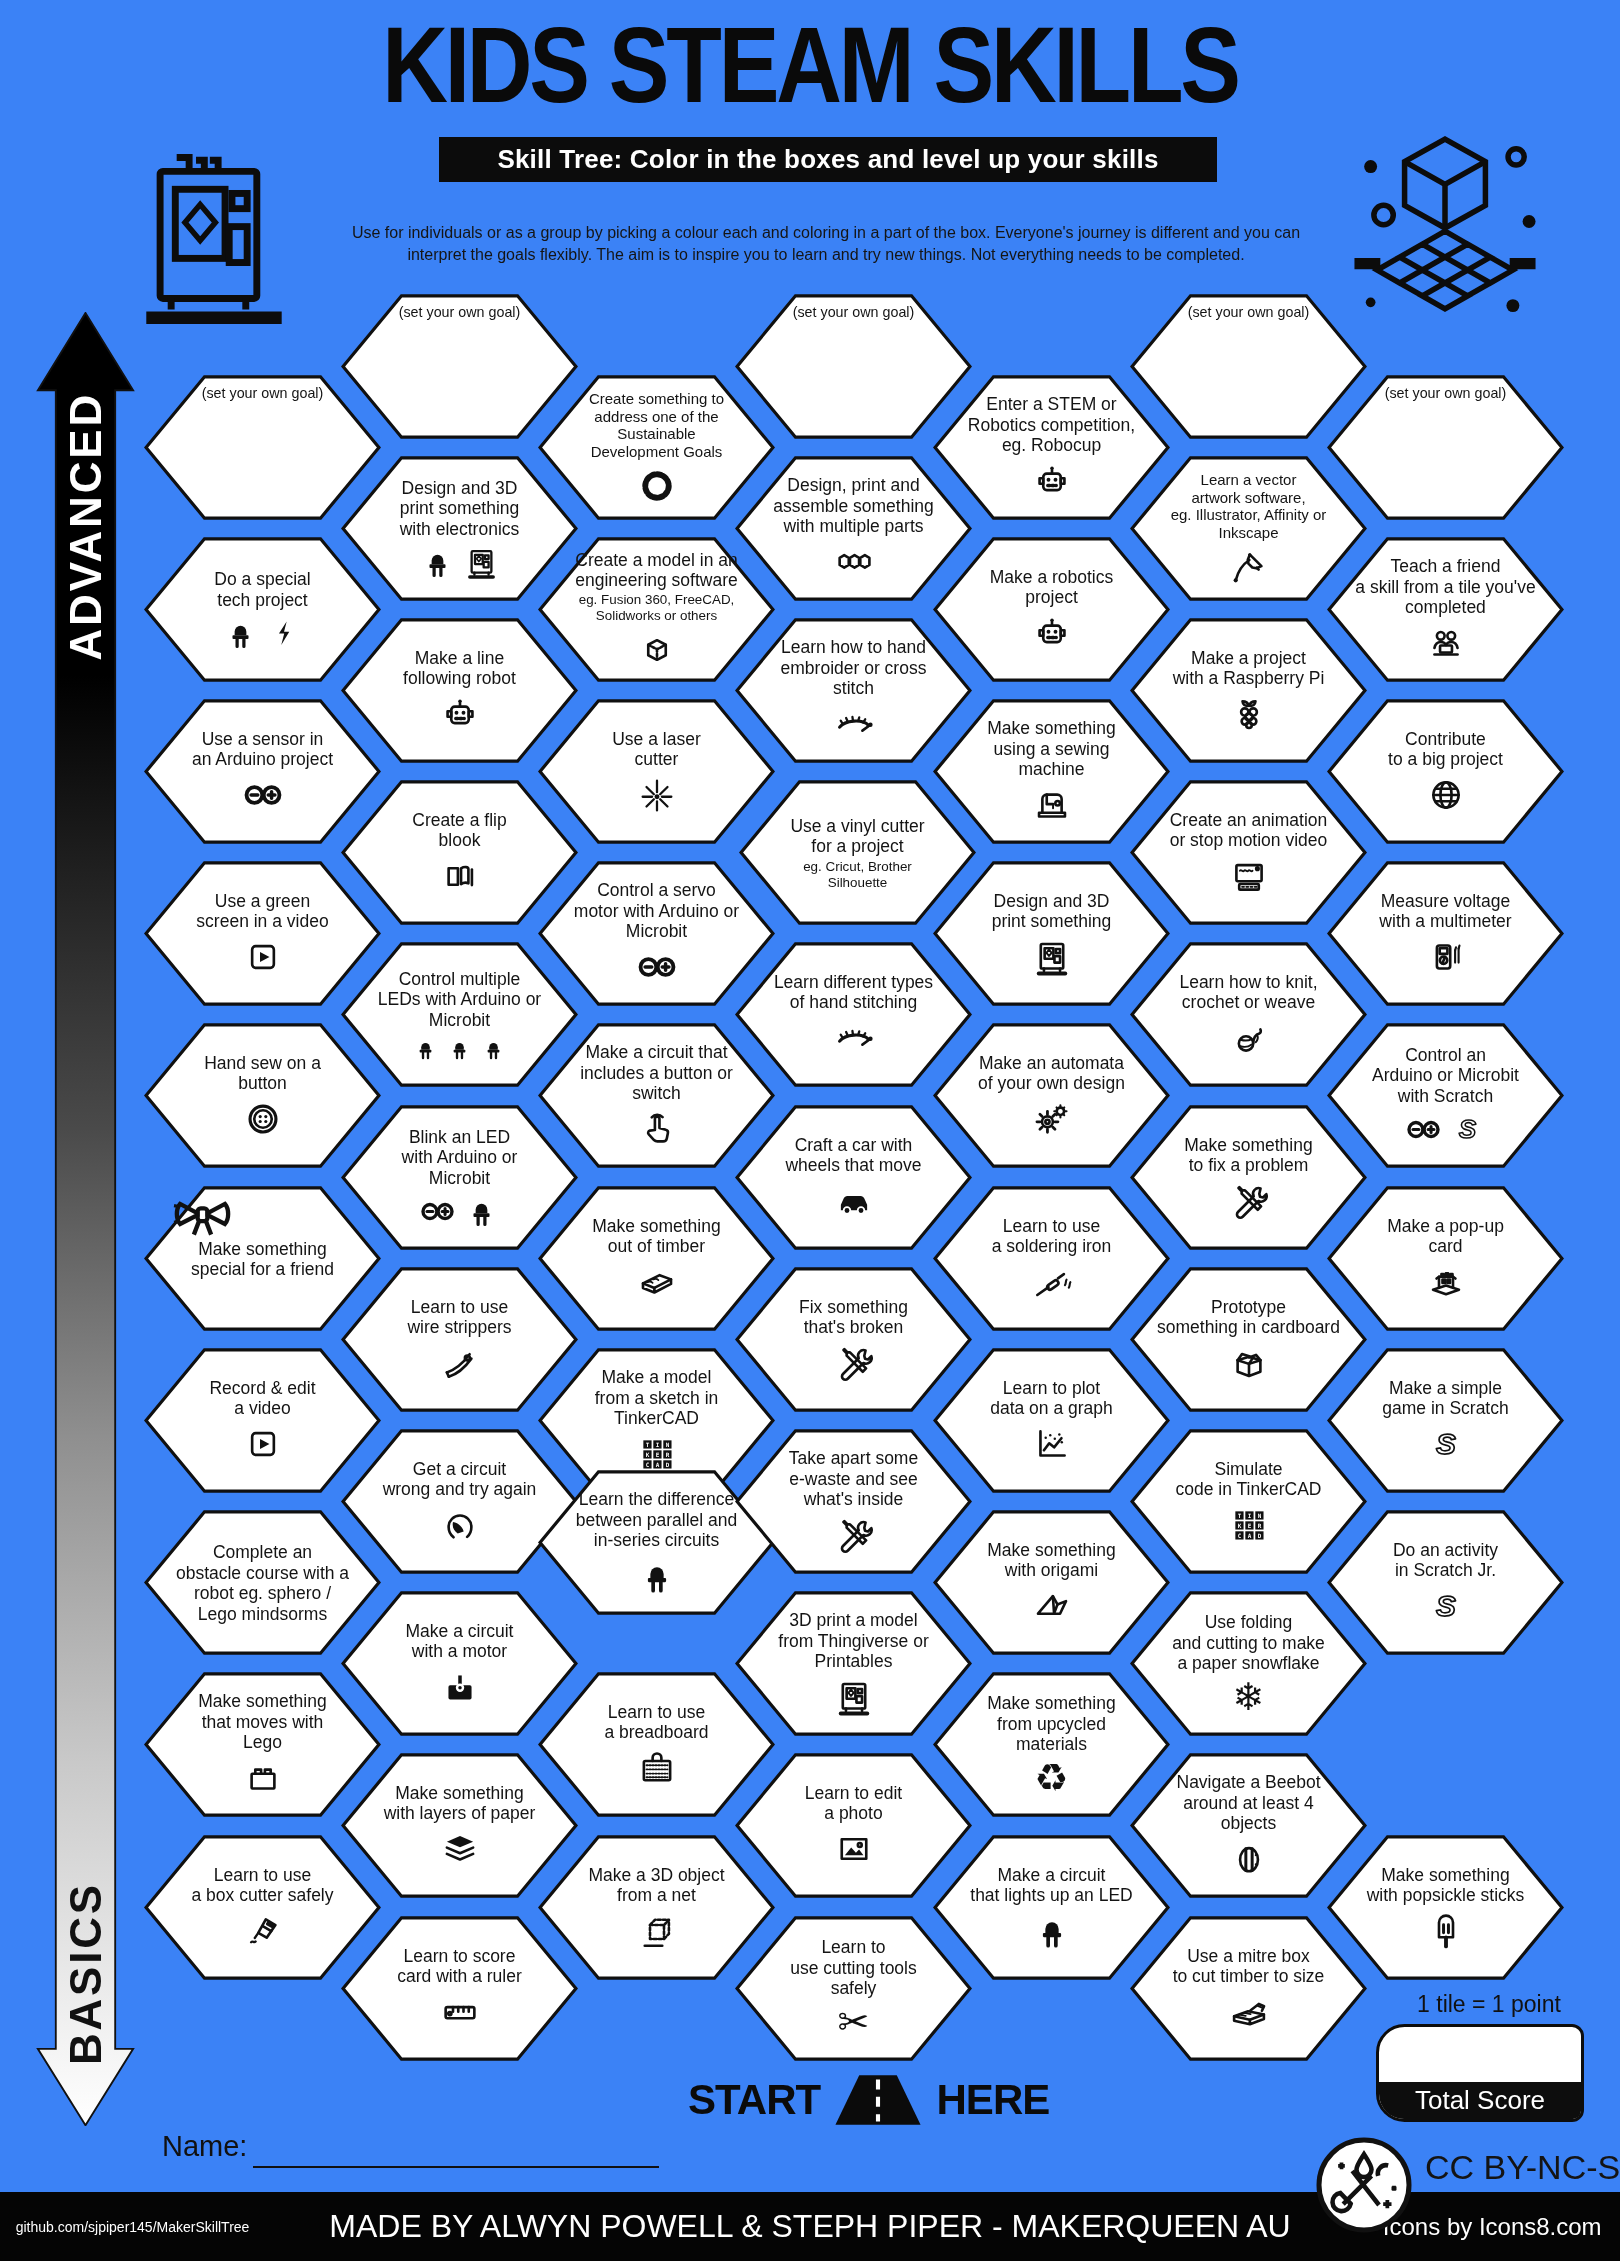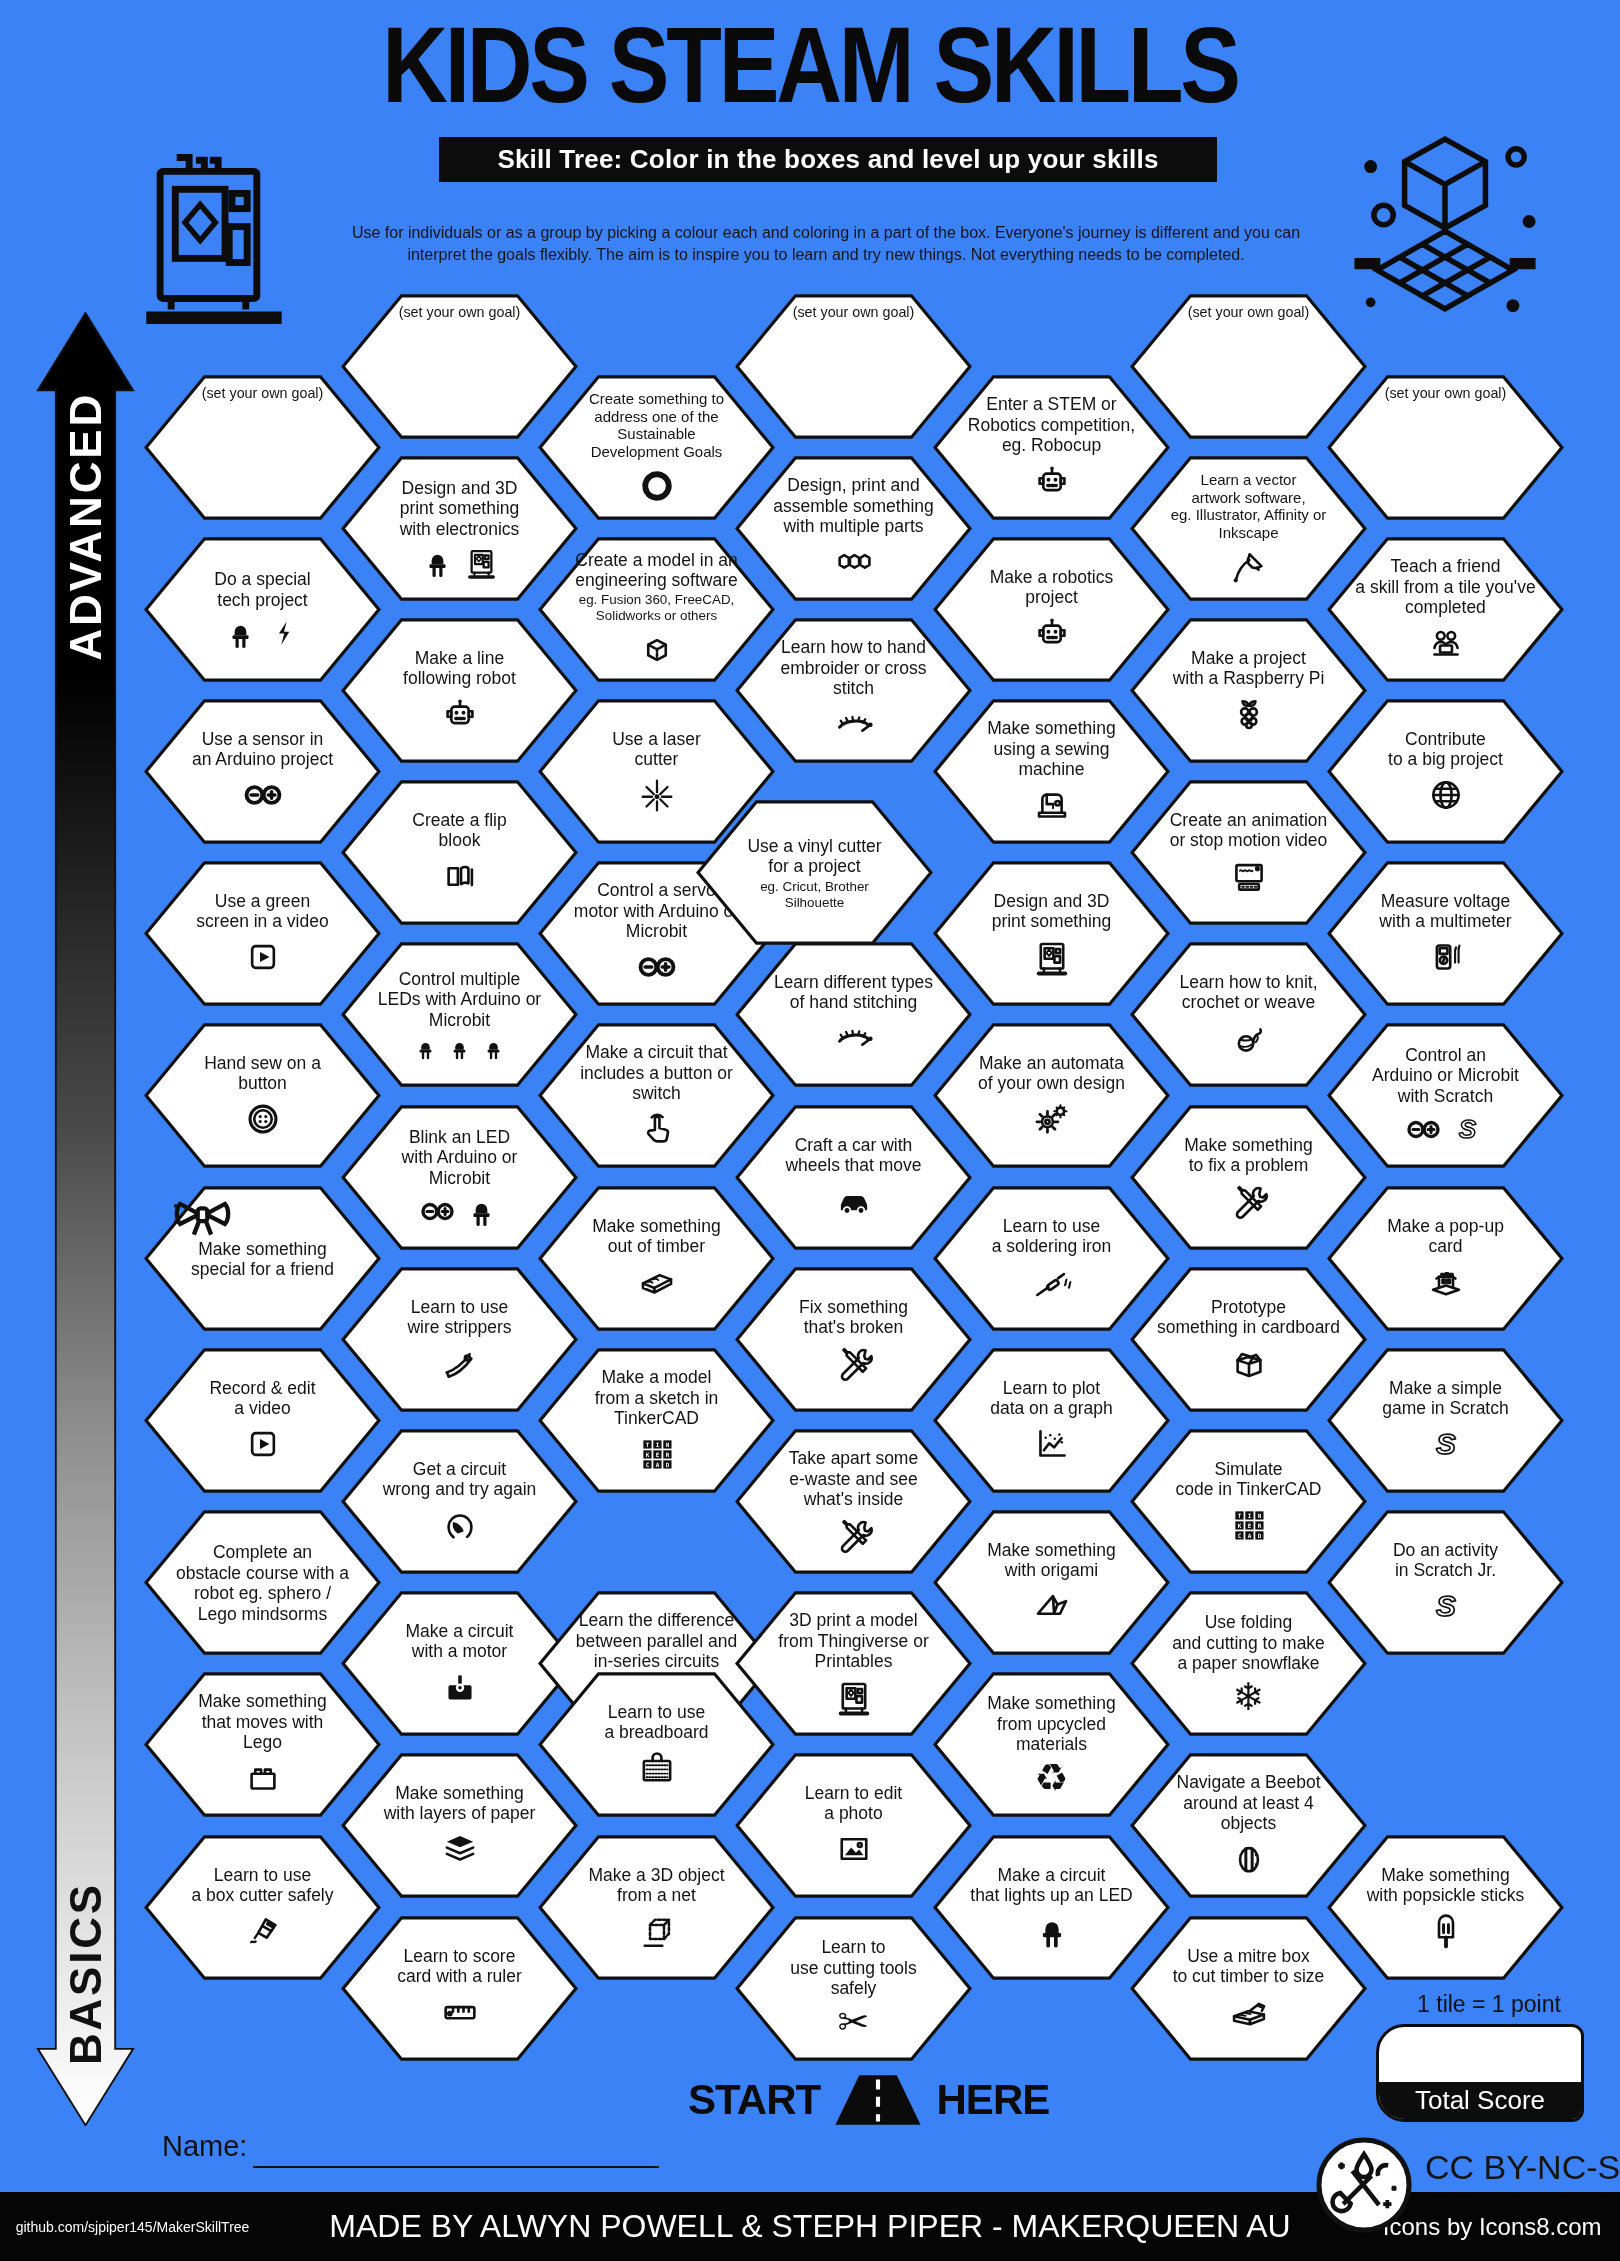--- a/index.html
+++ b/index.html
@@ -676,21 +676,21 @@
                   <text x="18" y="13.5">R</text>
                   <text x="6.6" y="19.2">C</text>
                   <text x="12.3" y="19.2">A</text>
                   <text x="18" y="19.2">D</text>
                 </g>
               </svg>
             </span>
           </div>
         </div>
       </div>
-      <div class="hex" style="left: 538px; top: 1591px;">
+      <div class="hex" style="left: 538px; top: 1470px;">
         <svg class="hexbg" viewBox="0 0 514 315">
           <polygon points="131,4 383,4 510,157.5 383,311 131,311 4,157.5" fill="#ffffff" stroke="#101010" stroke-width="7"></polygon>
         </svg>
         <div class="content">
           <div class="label">Learn the difference
 between parallel and
 in-series circuits</div>
           <div class="icons">
             <span class="icon">
               <svg viewBox="0 0 24 24">
@@ -777,21 +777,21 @@
               <svg viewBox="0 0 24 24">
                 <path d="M3.8 13.8c3.2-4.2 13-4.6 16.4-1.2" stroke-width="1.8"></path>
                 <path d="M5.6 12l-1.2-1.9M8.4 10.6l-.9-2M11.4 10l-.3-2.1M14.4 10.2l.6-2M17.2 11.2l1.2-1.9" stroke-width="1.3"></path>
                 <path d="M16.8 15.8l4.4-3.2"></path>
                 <circle cx="21.4" cy="12.4" r="0.5"></circle>
               </svg>
             </span>
           </div>
         </div>
       </div>
-      <div class="hex" style="left: 696px; top: 780px; margin-top: 20px;">
+      <div class="hex" style="left: 739px; top: 780px;">
         <svg class="hexbg" viewBox="0 0 514 315">
           <polygon points="131,4 383,4 510,157.5 383,311 131,311 4,157.5" fill="#ffffff" stroke="#101010" stroke-width="7"></polygon>
         </svg>
         <div class="content">
           <div class="label">Use a vinyl cutter
 for a project</div>
           <div class="sub">eg. Cricut, Brother
 Silhouette</div>
         </div>
       </div>

